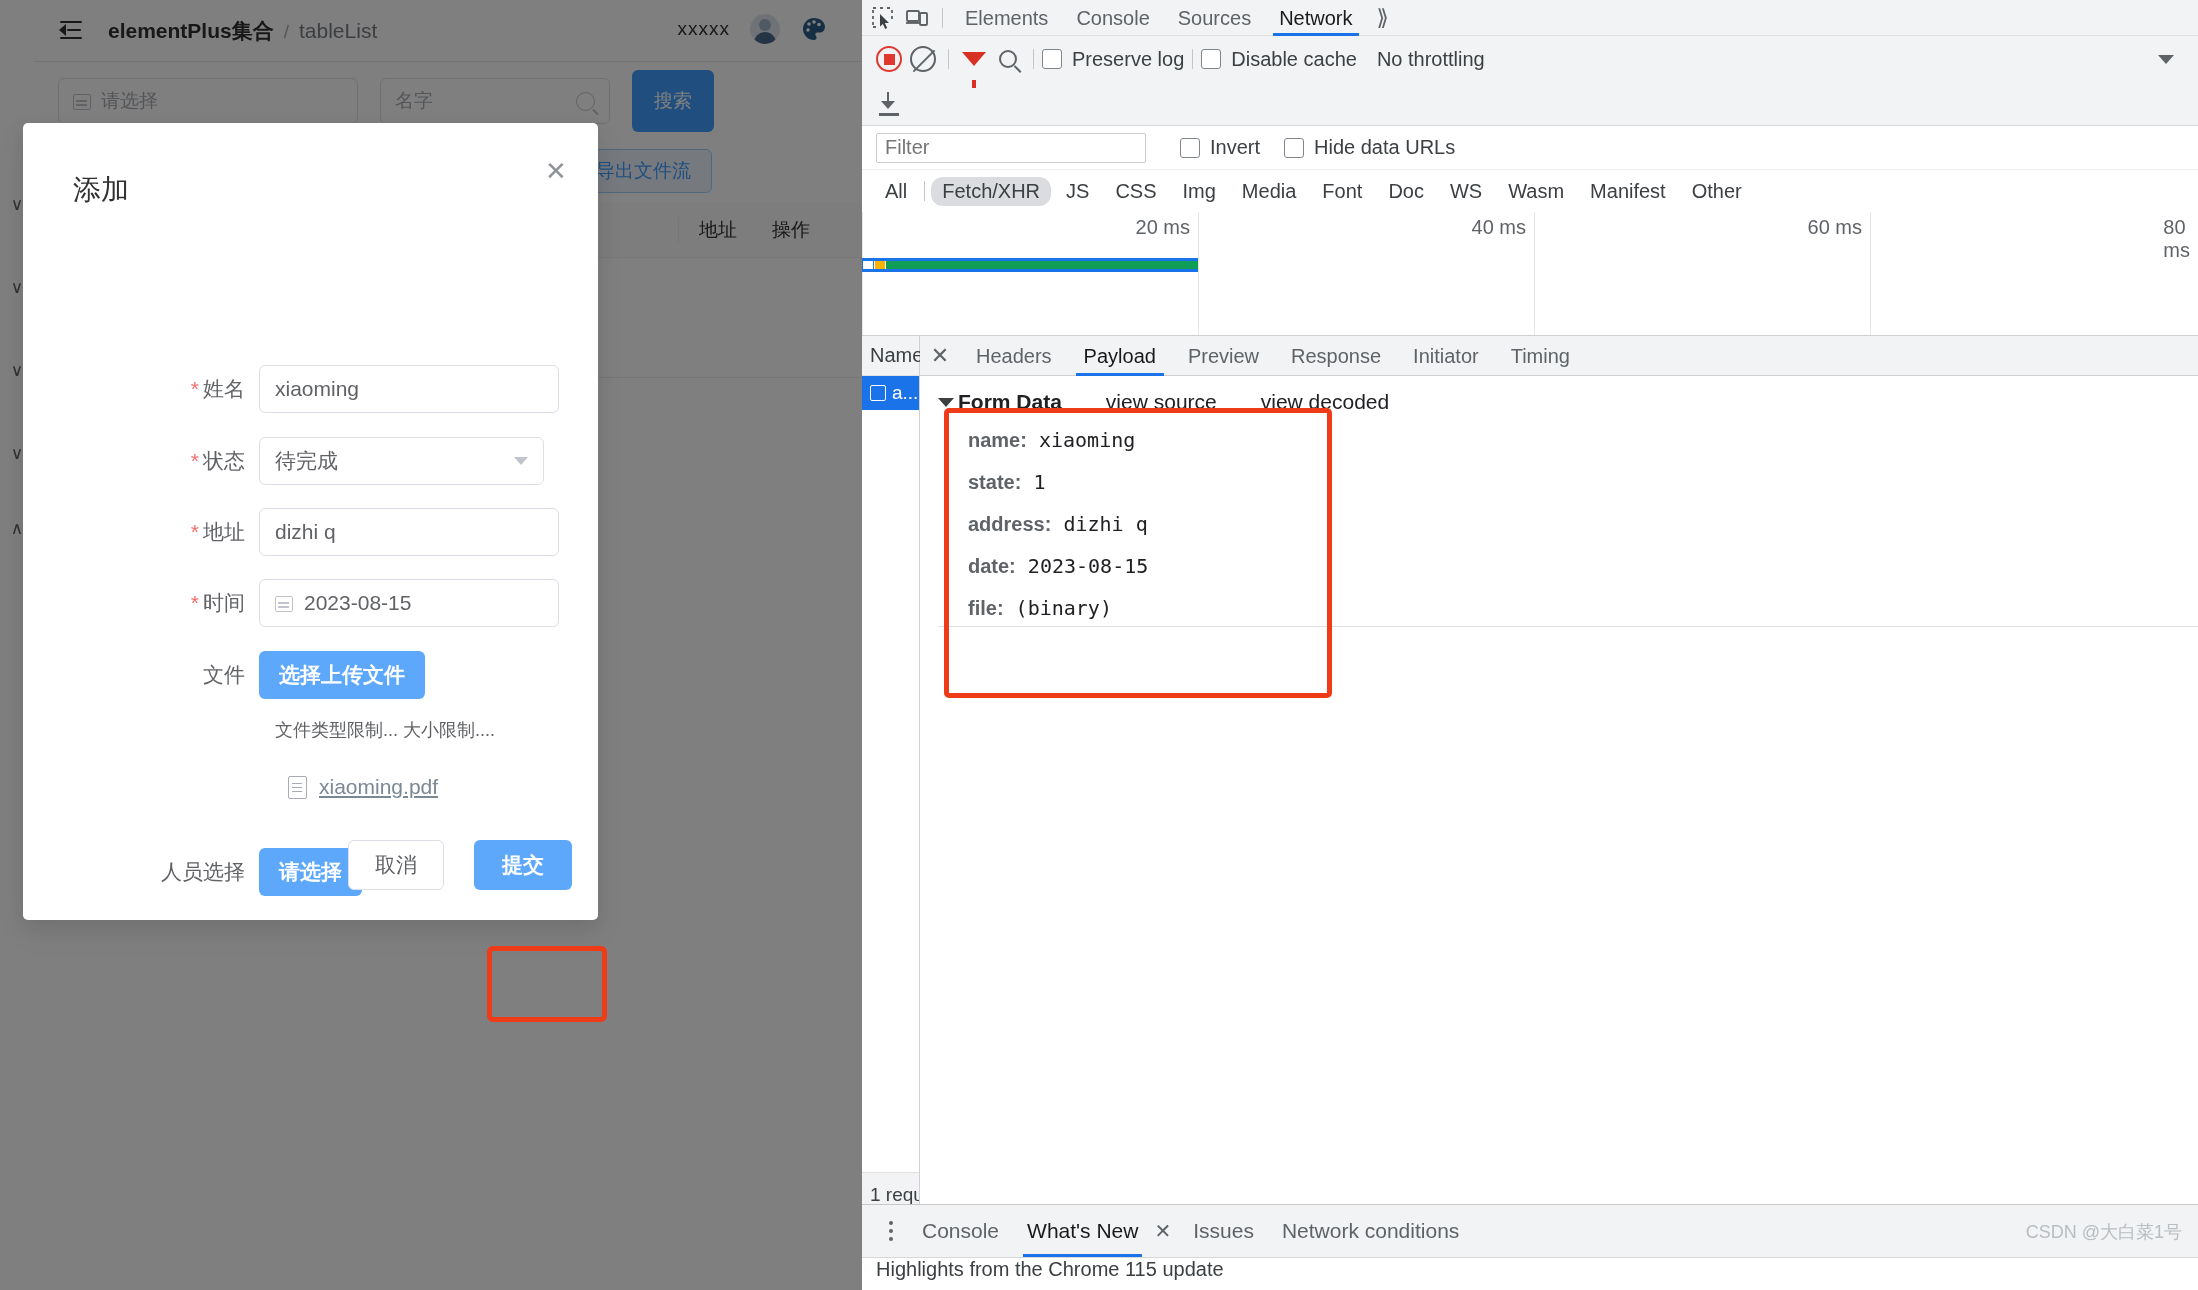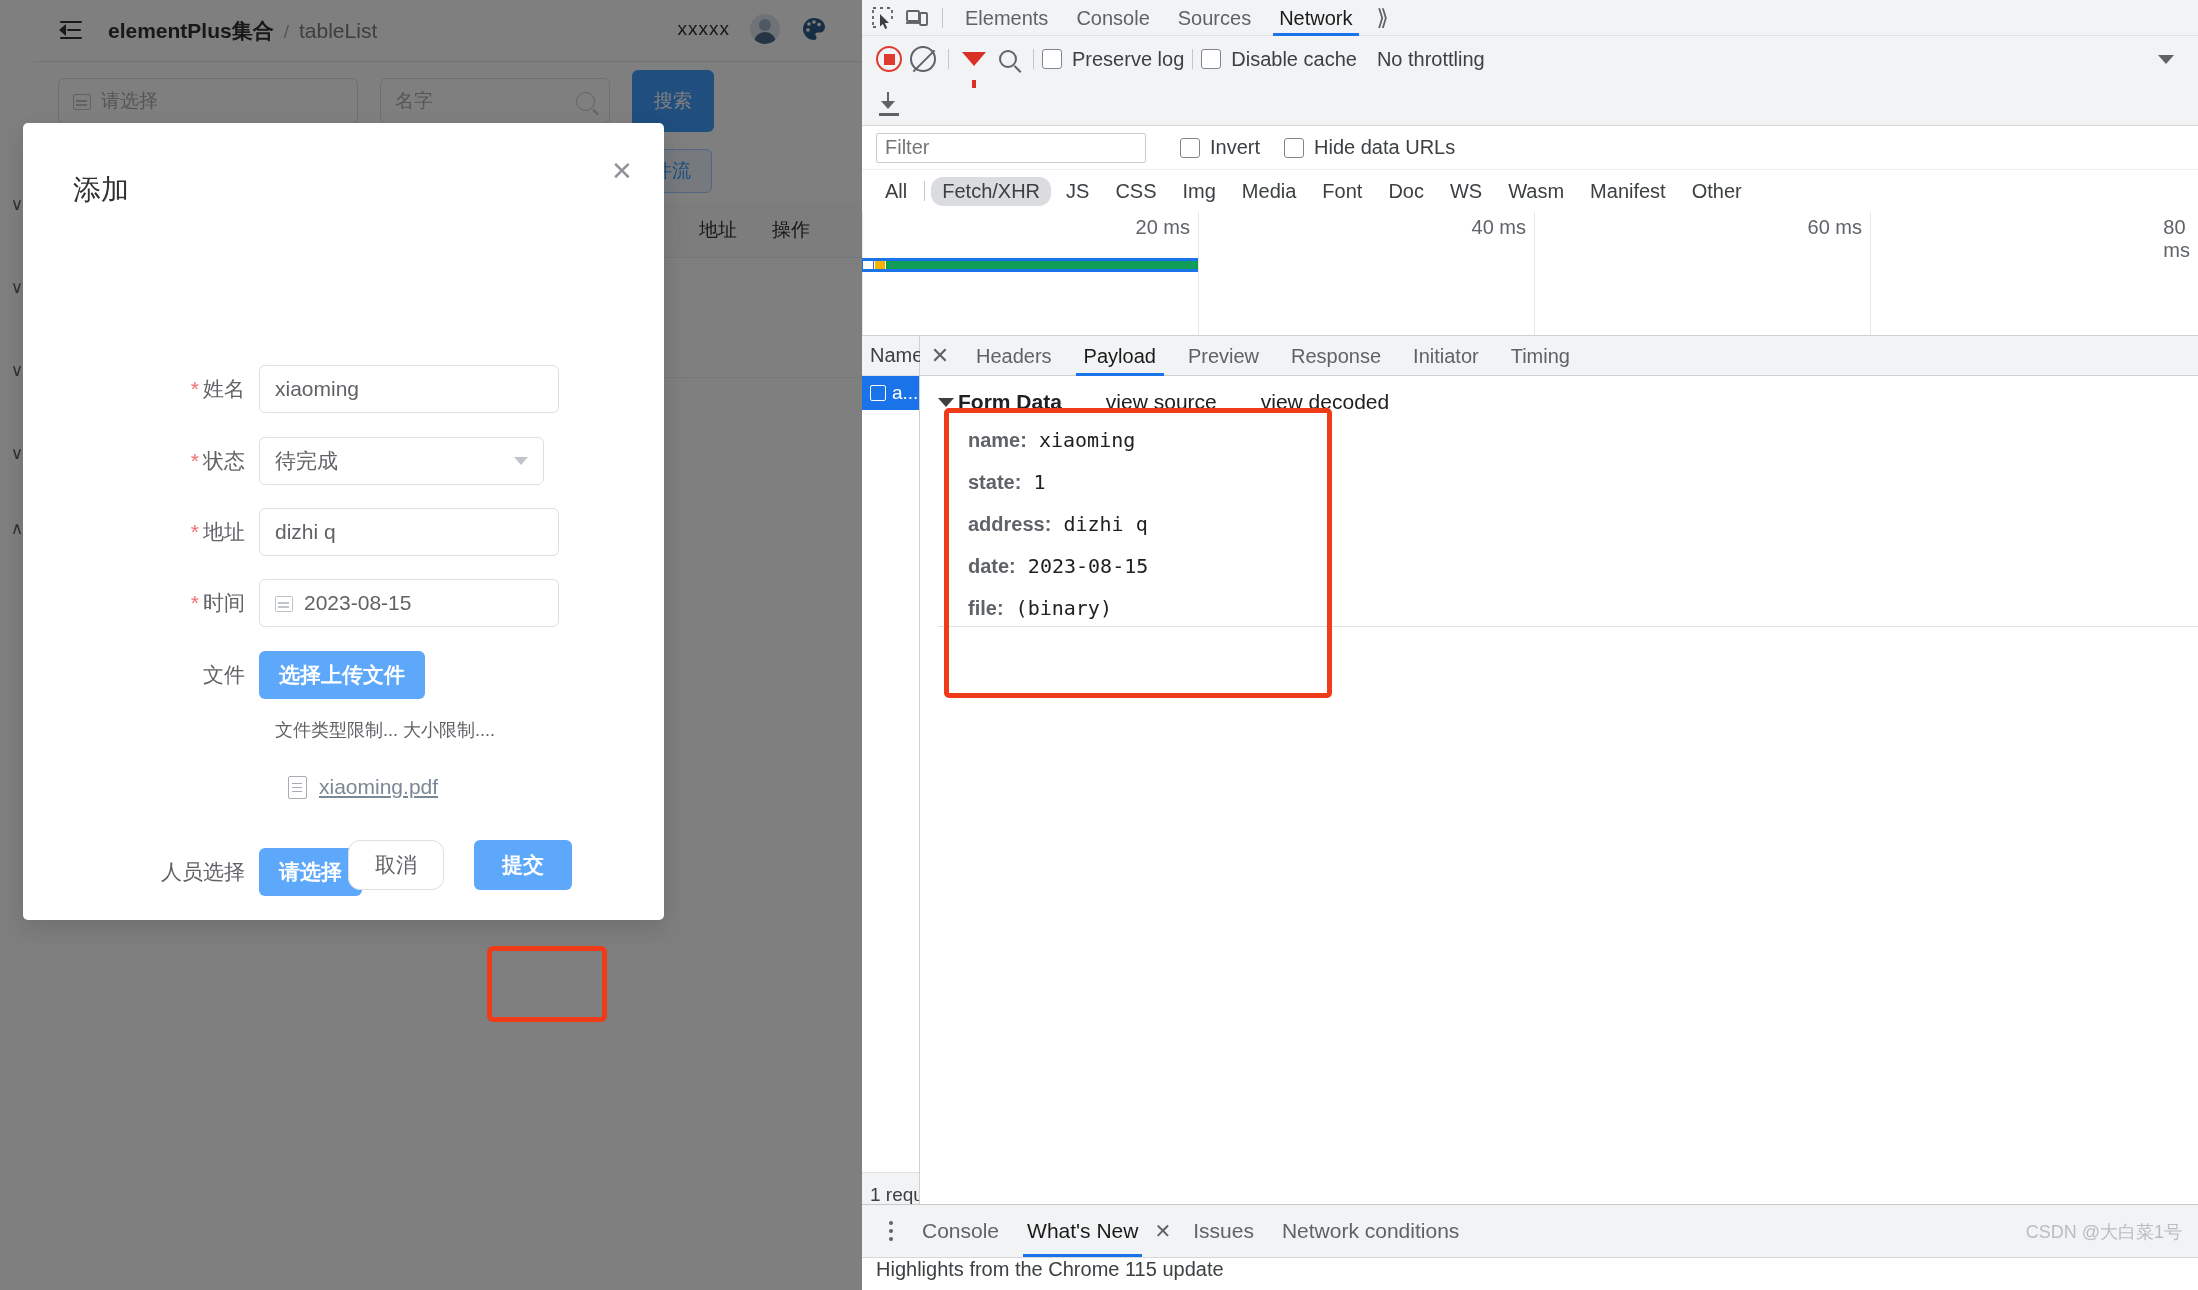--- a/index.html
+++ b/index.html
@@ -149,21 +149,21 @@
     position: absolute; left: 34px; top: 258px; width: 828px; height: 120px;
     background: #ffffff; z-index: 6; border-bottom: 1px solid #ebeef5;
   }
   #table-rest {
     position: absolute; left: 34px; top: 378px; width: 828px; height: 912px;
     background: #ffffff; z-index: 5;
   }
 
   
   #dialog {
-    position: absolute; left: 23px; top: 123px; width: 641px; height: 797px;
+    position: absolute; left: 23px; top: 123px; width: 575px; height: 797px;
     background: #ffffff; border-radius: 5px; z-index: 60;
     box-shadow: 0 12px 32px 4px rgba(0,0,0,.04), 0 8px 20px rgba(0,0,0,.08);
   }
   #dialog-title {
     position: absolute; left: 50px; top: 48px;
     font-size: 28px; color: #303133;
   }
   #dialog-close {
     position: absolute; right: 22px; top: 28px; width: 40px; height: 40px;
     color: #909399; font-size: 26px; line-height: 40px; text-align: center;
@@ -221,21 +221,21 @@
     font-size: 21px; color: #7a8795; text-decoration: underline;
   }
 
   #dialog-footer {
     position: absolute; left: 0; bottom: 30px; width: 575px;
     display: flex; justify-content: flex-end; align-items: center; gap: 30px;
     padding-right: 26px;
   }
   #btn-cancel {
     height: 50px; padding: 0 26px; background: #fff; color: #606266;
-    border: 1px solid #dcdfe6; border-radius: 12px; font-size: 21px;
+    border: 1px solid #dcdfe6; border-radius: 6px; font-size: 21px;
     cursor: pointer; font-family: "Liberation Sans", sans-serif;
   }
   #btn-submit {
     height: 50px; padding: 0 28px; background: #5da8fb; color: #fff;
     border: none; border-radius: 6px; font-size: 21px; font-weight: bold;
     cursor: pointer; font-family: "Liberation Sans", sans-serif;
   }
   
   #annot-submit {
     position: absolute; left: 464px; top: 823px; width: 120px; height: 76px;

